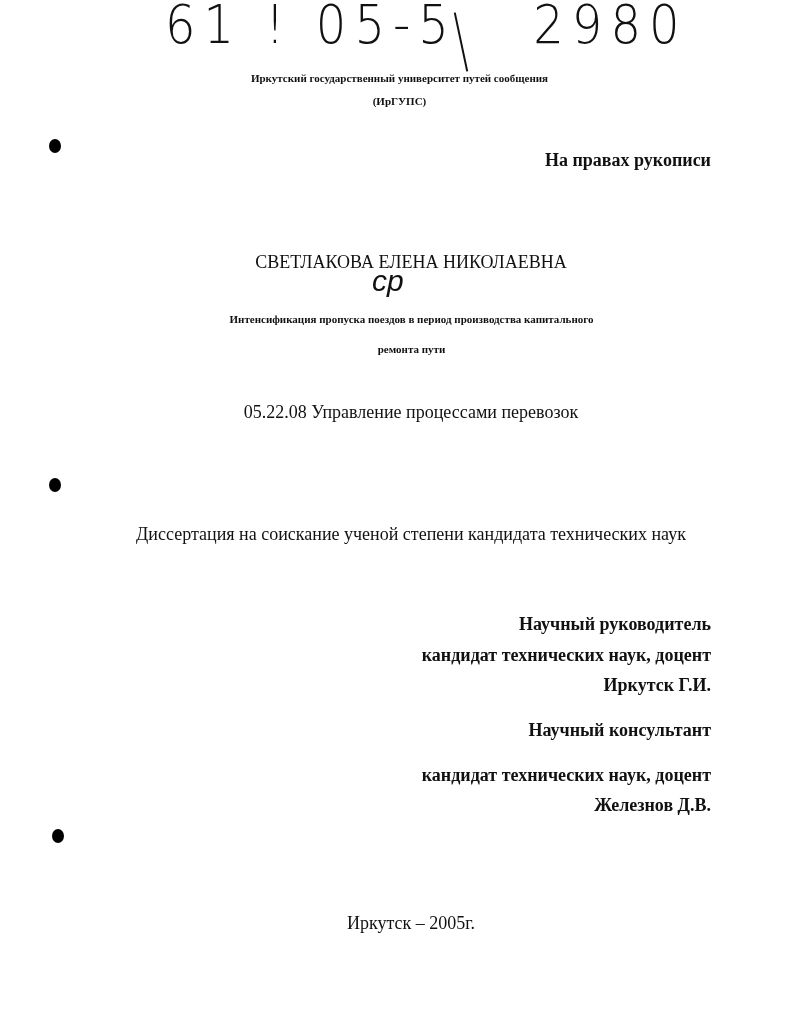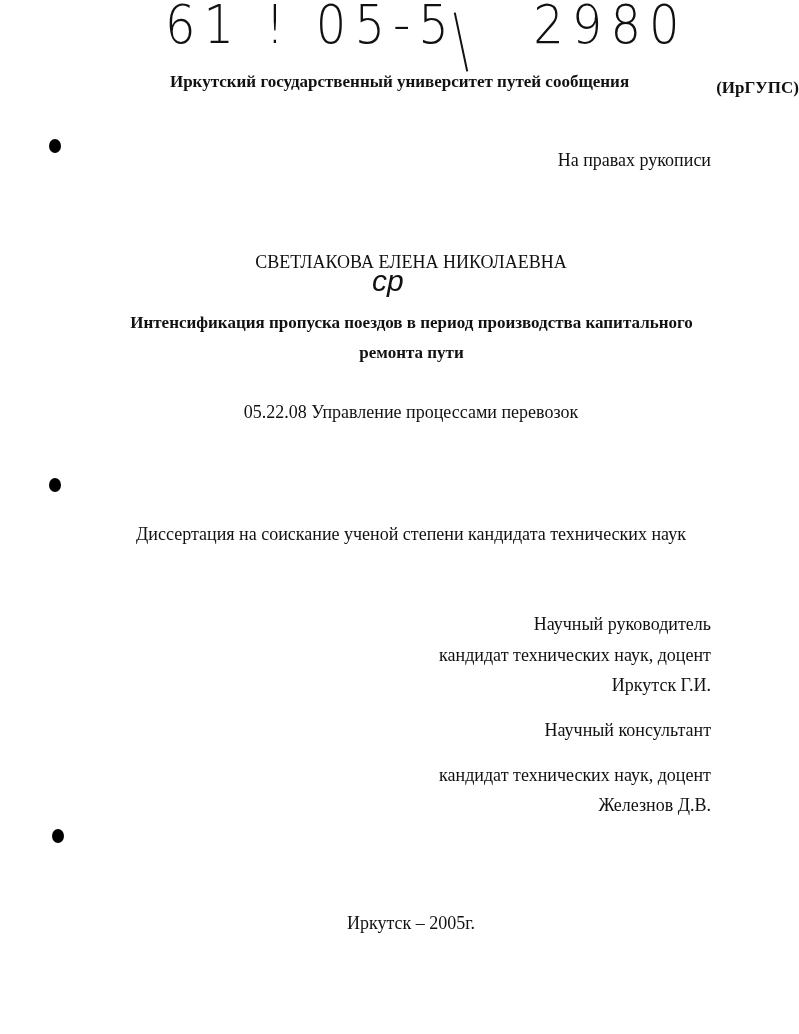--- a/index.html
+++ b/index.html
@@ -2,23 +2,23 @@
 <html><head>
   <meta charset="utf-8">
   <style>
     html, body { margin: 0; padding: 0; background: #ffffff; }
     body { width: 799px; height: 1034px; position: relative; overflow: hidden; color: #111; font-family: "Liberation Serif", "DejaVu Serif", serif; }
     .abs { position: absolute; }
     .handwritten { font-family: "DejaVu Sans", sans-serif; font-weight: 200; font-size: 48px; letter-spacing: 8px; color: #111; top: -4px; left: 165px; transform: scaleY(1.1); }
     .hw-bar { left: 460px; top: 12px; width: 2px; height: 60px; background: #111; transform: rotate(-12deg); }
     .center { left: 0; width: 799px; text-align: center; }
     .bold { font-weight: bold; }
-    .t16 { font-size: 17px; }
+    .t16 { font-size: 11px; }
     .t18 { font-size: 18px; }
-    .right { right: 88px; text-align: right; }
+    .right { right: 88px; text-align: right; font-weight: bold; }
     .hole { width: 12px; height: 14px; border-radius: 50%; background: #000; }
     .sig { font-family: Liberation Sans, sans-serif; font-style: italic; font-size: 30px; left: 372px; top: 264px; font-weight: 200; }
   </style>
 </head>
 <body>
 
 <div class="abs" style="left:49px;top:139px;">
     <div class="hole"></div>
   </div>
 <div class="abs" style="left:49px;top:478px;">
@@ -29,21 +29,21 @@
   </div>
 
 <div class="abs handwritten">
   <span>61 ! 05-5</span>
   <span style="display:inline-block;width:30px;"></span>
   <span>2980</span>
 </div>
 <div class="abs hw-bar"></div>
 
 <div class="abs center bold t16" style="top:72px;">Иркутский государственный университет путей сообщения</div>
-<div class="abs center bold t16" style="top:78px;text-align:right;">(ИрГУПС)</div>
+<div class="abs center bold t16" style="top:95px;">(ИрГУПС)</div>
 
 <div class="abs right t18" style="top:150px;">На правах рукописи</div>
 
 <div class="abs t18" style="top:252px;left:0;width:822px;text-align:center;">СВЕТЛАКОВА ЕЛЕНА НИКОЛАЕВНА</div>
 
 <div class="abs sig">ср</div>
 
 <div class="abs center bold t16" style="top:313px;left:12px;">Интенсификация пропуска поездов в период производства капитального</div>
 <div class="abs center bold t16" style="top:343px;left:12px;">ремонта пути</div>
 

